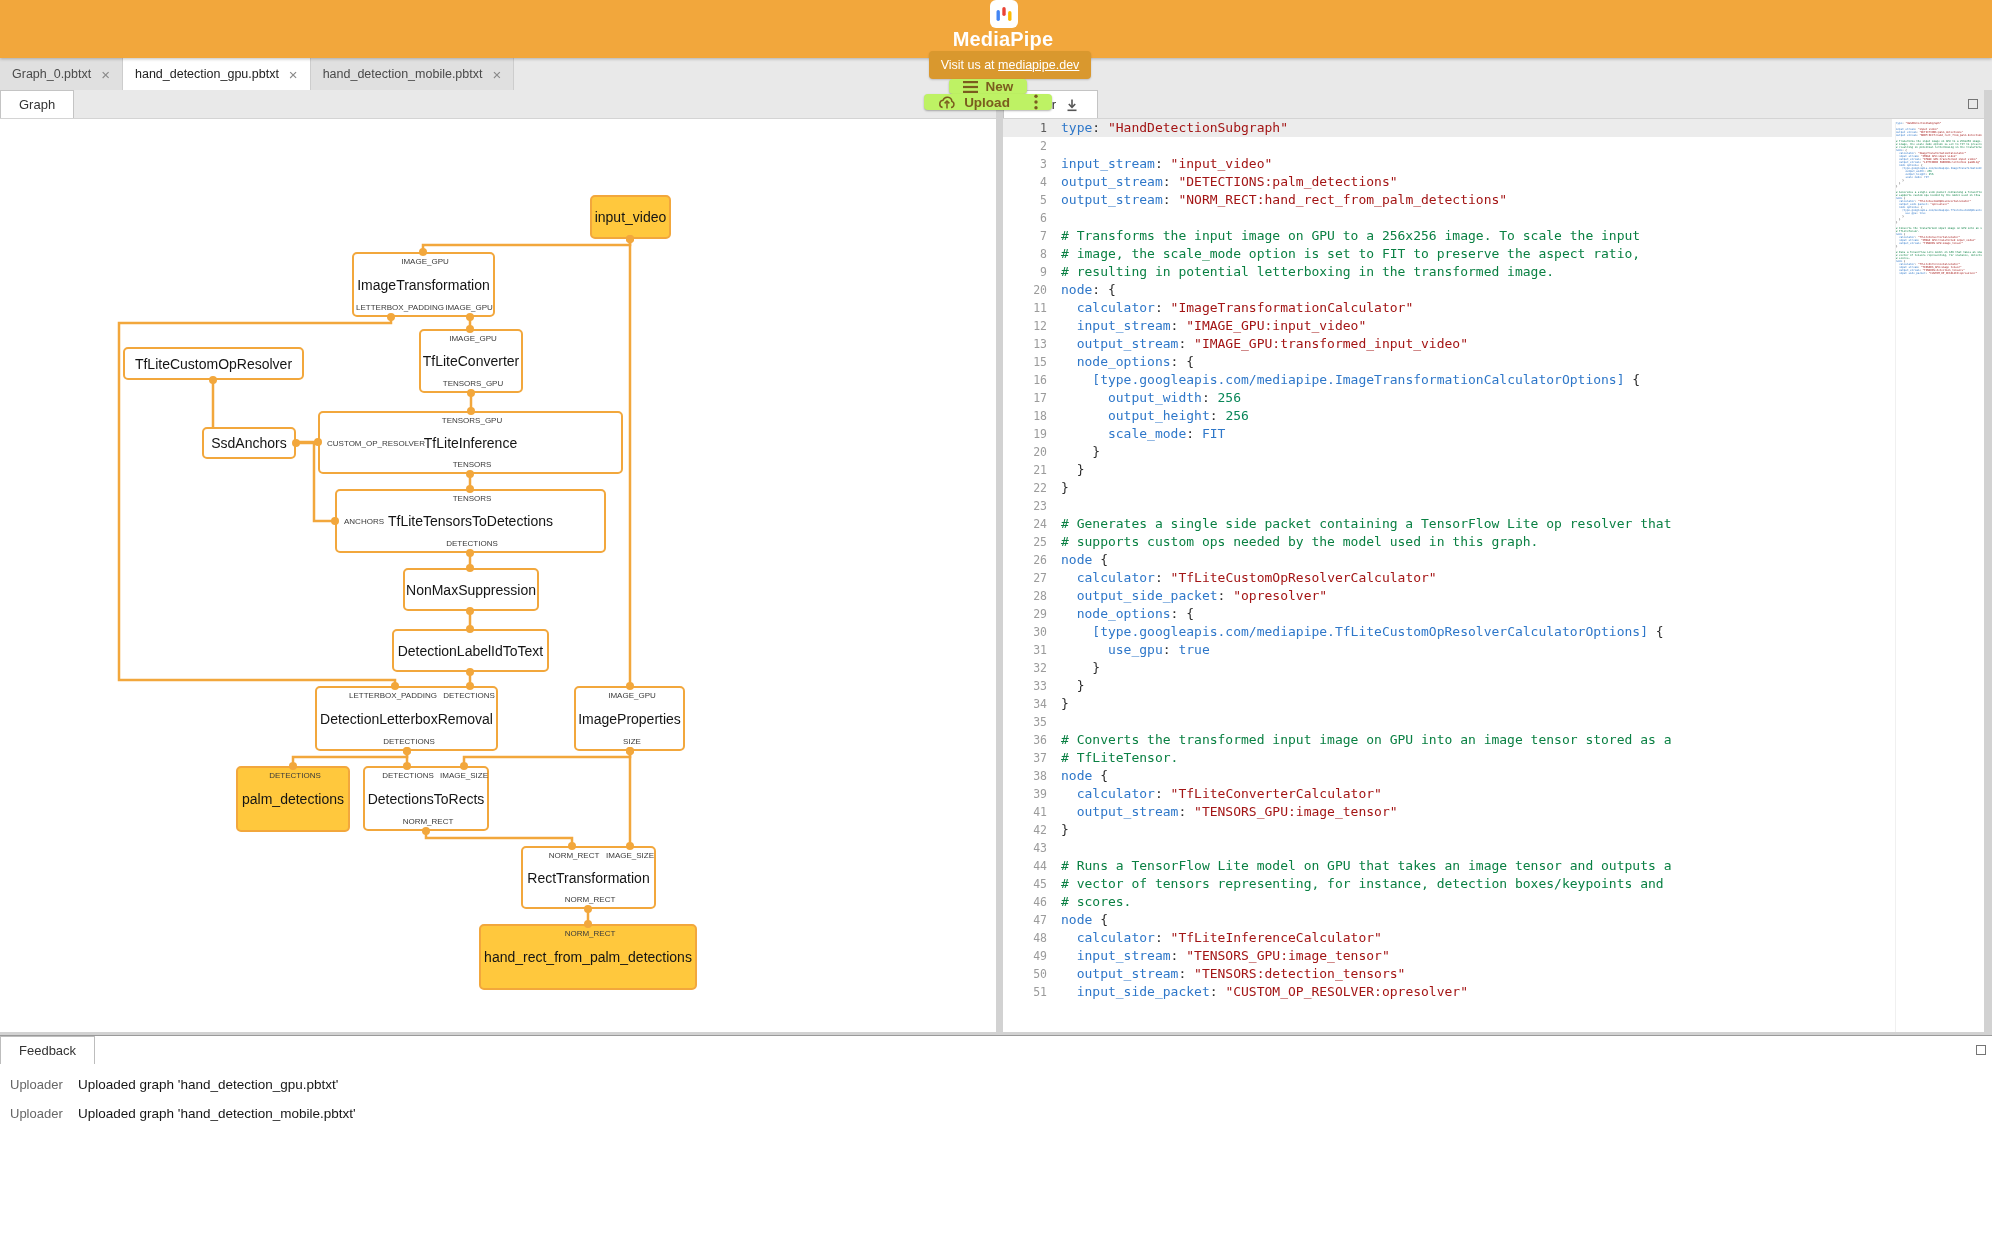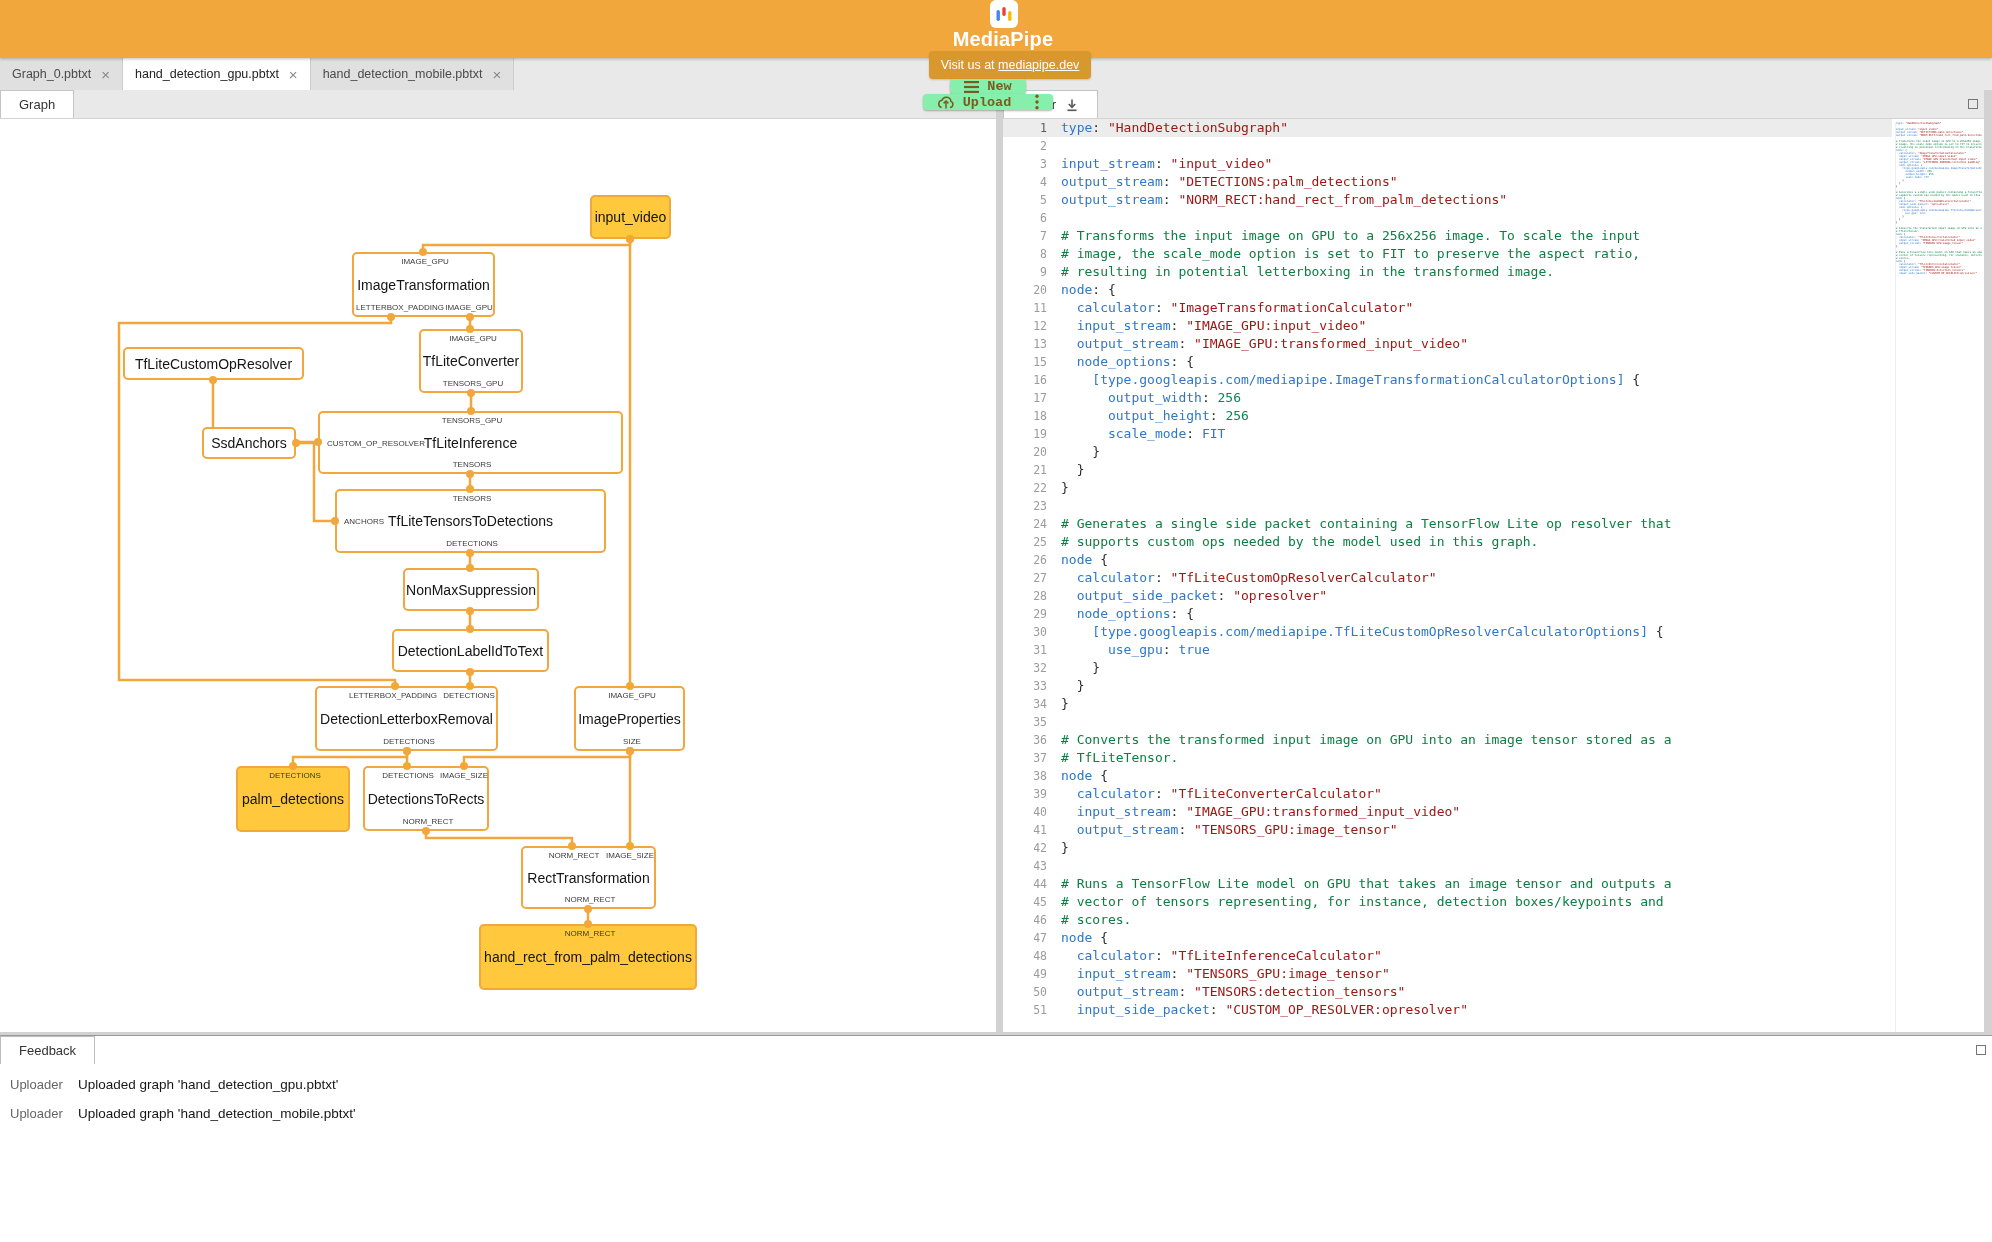--- a/index.html
+++ b/index.html
@@ -6,23 +6,23 @@
     background:#d2d2d2;font-family:"Liberation Sans",sans-serif;}
   
   .topbar{position:absolute;left:0;top:0;width:1992px;height:58px;background:var(--header,#F2A73C);
     display:flex;align-items:center;z-index:20;box-shadow:0 1px 3px rgba(0,0,0,.25);flex-direction:column;}
   .logo{margin-left:16px;flex:none;}
   .brand{color:#fff;font-size:20px;font-weight:700;margin-left:14px;letter-spacing:.2px;}
   .visit{margin-left:28px;background:#d9982e;border-radius:4px;color:#fff;font-size:12.5px;
     padding:7px 12px;box-shadow:0 1px 2px rgba(0,0,0,.18);}
   .visit a{color:#fff;text-decoration:underline;cursor:pointer;}
   .spacer{flex:1;}
-  .btn{background:#86efac;border-radius:4px;height:30px;display:flex;align-items:center;
+  .btn{background:#bef264;border-radius:4px;height:30px;display:flex;align-items:center;
     padding:0 14px;margin-right:16px;color:#7a5c1e;font-weight:700;font-size:13.5px;gap:8px;
-    box-shadow:0 1px 2px rgba(0,0,0,.3);cursor:pointer;font-family:Liberation Mono, monospace;}
+    box-shadow:0 1px 2px rgba(0,0,0,.3);cursor:pointer;}
   .btn svg{flex:none;}
   .kebab{margin-left:8px;padding-left:8px;display:flex;align-items:center;cursor:pointer;}
   
   .ftabbar{position:absolute;left:0;top:58px;width:1992px;height:32px;background:#e9e9e9;
     display:flex;align-items:stretch;z-index:10;}
   .ftab{display:flex;align-items:center;padding:0 12px;font-size:12.5px;color:#4a4a4a;
     background:#e0e0e0;border-right:1px solid #cdcdcd;cursor:pointer;white-space:nowrap;}
   .ftab.active{background:#fff;color:#222;}
   .ftab-close{margin-left:10px;color:#888;font-size:15px;line-height:1;}
   
@@ -417,24 +417,20 @@
       </div>
       <div class="cline">
         <span class="ln">38</span>
         <span class="lc"><span class="tk-k">node</span> {</span>
       </div>
       <div class="cline">
         <span class="ln">39</span>
         <span class="lc">  <span class="tk-k">calculator</span>: <span class="tk-s">"TfLiteConverterCalculator"</span></span>
       </div>
       <div class="cline">
-        <span class="ln">40</span>
-        <span class="lc">  <span class="tk-k">input_stream</span>: <span class="tk-s">"IMAGE_GPU:transformed_input_video"</span></span>
-      </div>
-      <div class="cline">
         <span class="ln">41</span>
         <span class="lc">  <span class="tk-k">output_stream</span>: <span class="tk-s">"TENSORS_GPU:image_tensor"</span></span>
       </div>
       <div class="cline">
         <span class="ln">42</span>
         <span class="lc">}</span>
       </div>
       <div class="cline">
         <span class="ln">43</span>
         <span class="lc"> </span>

